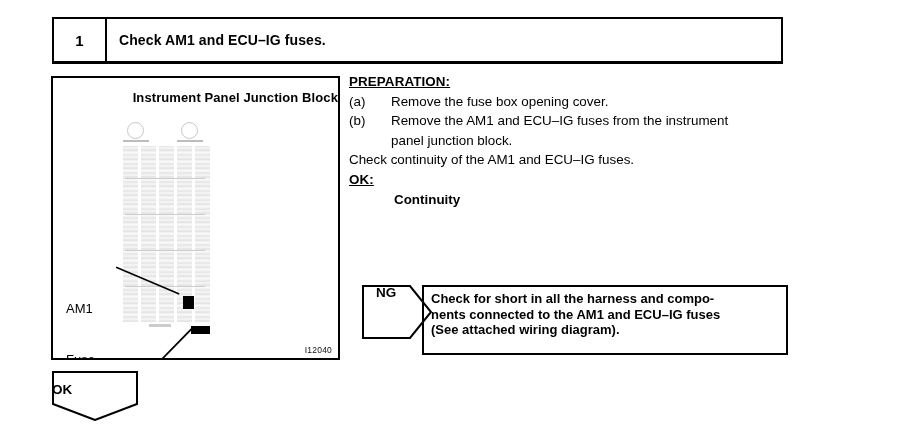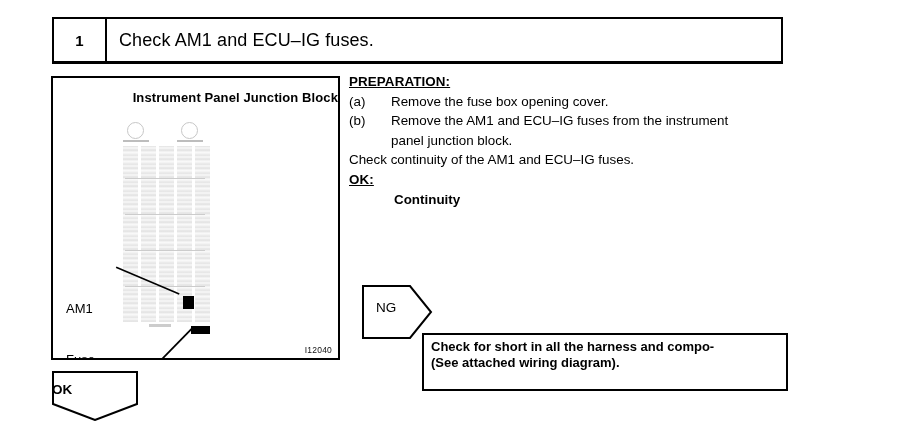--- a/index.html
+++ b/index.html
@@ -38,22 +38,22 @@
     justify-content: center;
     font-size: 15px;
     font-weight: bold;
     box-sizing: border-box;
   }
   .step-title-cell {
     flex: 1;
     display: flex;
     align-items: center;
     padding-left: 12px;
-    font-size: 18px;
-    font-weight: normal;
+    font-size: 14px;
+    font-weight: bold;
     letter-spacing: 0.1px;
     box-sizing: border-box;
   }
 
   
   .illus-panel {
     position: absolute;
     left: 51px;
     top: 76px;
     width: 289px;
@@ -182,37 +182,36 @@
     position: absolute;
     left: 362px;
     top: 285px;
     width: 426px;
     height: 54px;
   }
   .ng-arrow { position: absolute; left: 0; top: 0; }
   .ng-arrow-label {
     position: absolute;
     left: 14px;
-    top: 15px;
+    top: 0;
     font-size: 13.5px;
-    font-weight: normal;
+    font-weight: bold;
   }
   .ng-text-box {
     position: absolute;
     left: 60px;
     top: 0;
     width: 366px;
-    height: 58px;
+    height: 70px;
     border: 2px solid #000;
     box-sizing: border-box;
     padding: 4px 8px 0 7px;
     font-size: 13px;
     font-weight: bold;
     line-height: 15.5px;
-    margin-top: 48px;
   }
   .ng-text-box span { display: block; white-space: pre; }
 
   
   .ok-connector {
     position: absolute;
     left: 52px;
     top: 371px;
     width: 86px;
     height: 50px;
@@ -294,20 +293,21 @@
 </div>
 
 <div class="ng-group">
   <svg class="ng-arrow" width="72" height="54" viewBox="0 0 72 54">
     <polygon points="1,1 48,1 69,27 48,53 1,53" fill="#fff" stroke="#000" stroke-width="2"></polygon>
   </svg>
   <div class="ng-arrow-label">NG</div>
 
   <div class="ng-text-box">
     <span>Check for short in all the harness and compo-</span>
+    <span>nents connected to the AM1 and ECU–IG fuses</span>
     <span>(See attached wiring diagram).</span>
   </div>
 </div>
 
 <div class="ok-connector">
   <svg width="86" height="50" viewBox="0 0 86 50">
     <polygon points="1,1 85,1 85,33 43,49 1,33" fill="#fff" stroke="#000" stroke-width="2"></polygon>
   </svg>
   <div class="ok-connector-label">OK</div>
 </div>

